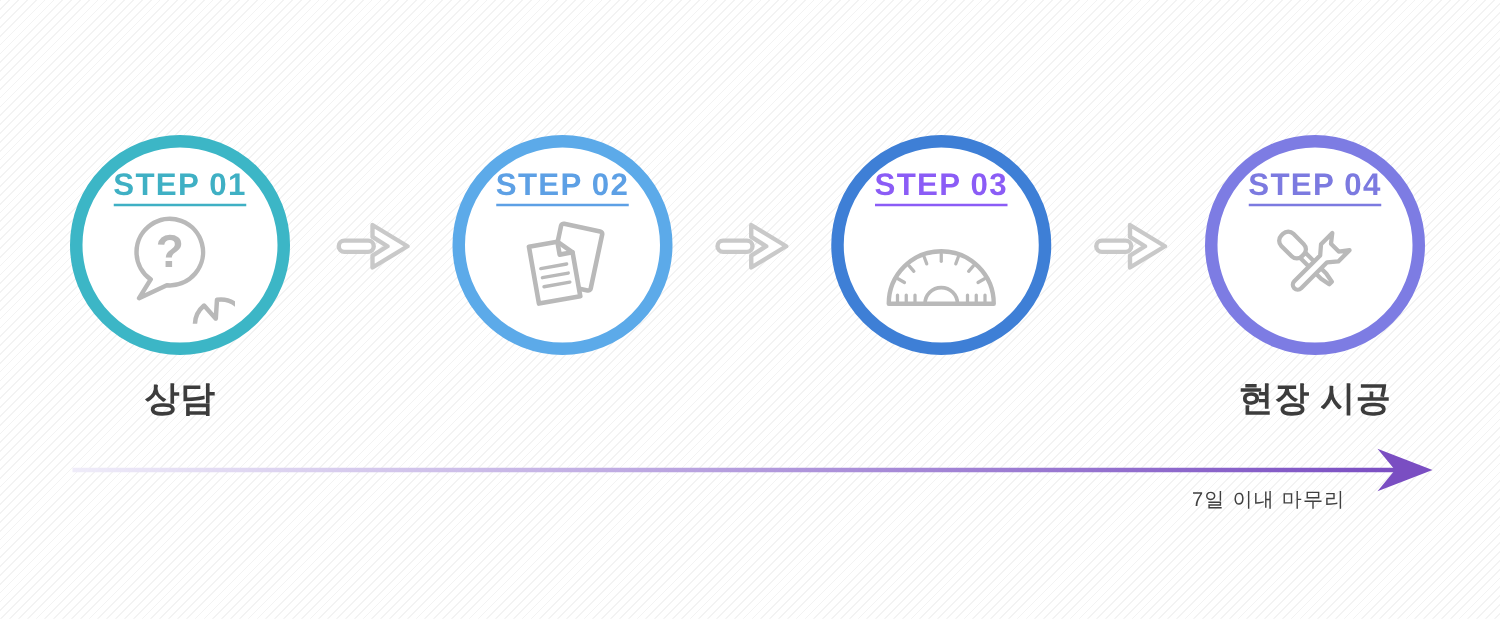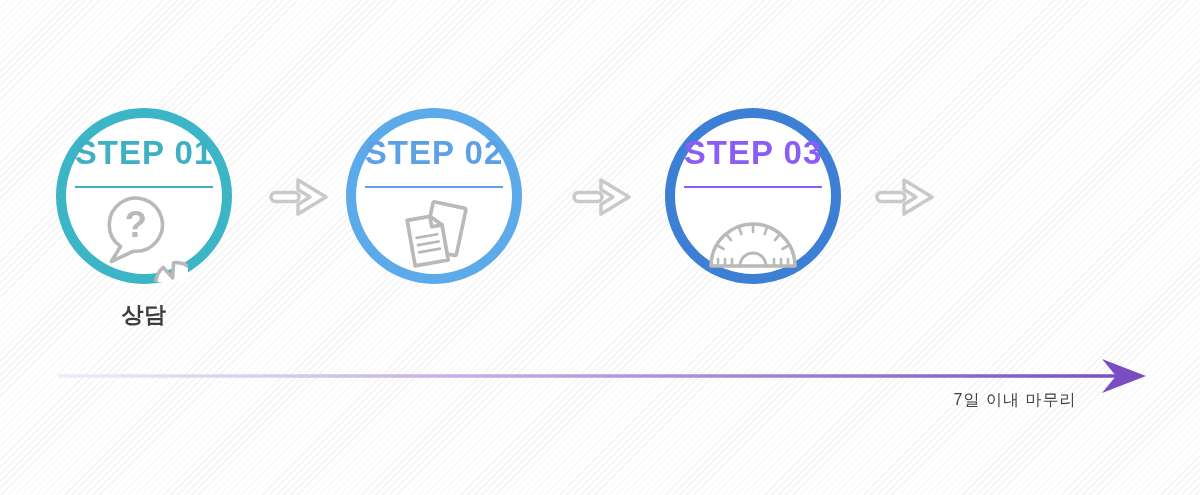--- a/index.html
+++ b/index.html
@@ -12,28 +12,28 @@
   }
   .stage { position:absolute; inset:0; }
   .step { position:absolute; top:108px; width:176px; text-align:center; }
   .circle {
     width:176px; height:176px; border-radius:50%;
     border:10px solid #999; background:#fff;
     display:flex; flex-direction:column; align-items:center;
     padding-top:16px;
   }
   .step-label {
-    font-size:33px; font-weight:bold; letter-spacing:1px;
-    border-bottom:2px solid currentColor; padding-bottom:14px;
+    font-size:25px; font-weight:bold; letter-spacing:1px;
+    border-bottom:2px solid currentColor; padding-bottom:0;
     line-height:1.15; display:inline-block;
   }
   .step-icon { margin-top:6px; line-height:0; }
   .step-icon.flat { margin-top:16px; }
   .step-title {
-    margin-top:16px; font-size:22px; font-weight:bold;
+    margin-top:16px; font-size:28px; font-weight:bold;
     color:#3c3c3c; letter-spacing:0.5px; white-space:nowrap;
   }
   .connector { position:absolute; top:177px; width:62px; height:40px; line-height:0; }
   .icon-stroke { fill:#ffffff; stroke:#b9b9b9; stroke-width:3.5; stroke-linejoin:round; stroke-linecap:round; }
   .icon-line { fill:none; stroke:#b9b9b9; stroke-width:3.5; stroke-linecap:round; stroke-linejoin:round; }
   .tick { fill:none; stroke:#b9b9b9; stroke-width:2.6; stroke-linecap:round; }
   .conn-stroke { fill:#ffffff; stroke:#c9c9c9; stroke-width:3.5; stroke-linejoin:round; stroke-linecap:round; }
   .timeline { position:absolute; left:0; top:354px; width:1200px; height:46px; }
   .timeline-note {
     position:absolute; left:900px; top:390px; width:230px;
@@ -59,21 +59,21 @@
     <div class="step-title">상담</div>
   </div>
 
   <div class="connector" style="left:268px">
     <svg width="62" height="40" viewBox="0 0 62 40">
       <rect class="conn-stroke" x="3" y="15.5" width="28" height="9" rx="4.5"></rect>
       <path class="conn-stroke" d="M30 3 L58 20 L30 37 L30 27.5 L42 20 L30 12.5 Z"></path>
     </svg>
   </div>
 
-  <div class="step" style="left:346px">
+  <div class="step" style="left:362px">
     <div class="circle" style="border-color: rgb(92, 170, 233);">
       <span class="step-label" style="color: rgb(93, 160, 229);">STEP 02</span>
       <span class="step-icon">
         <svg width="84" height="84" viewBox="0 0 80 80">
           <g transform="rotate(12 50 34)">
             <rect class="icon-stroke" x="34" y="10" width="32" height="46" rx="2"></rect>
           </g>
           <g transform="rotate(-10 34 44)">
             <path class="icon-stroke" d="M18 22 H40 L50 32 V66 H18 Z"></path>
             <path class="icon-line" d="M40 22 V32 H50"></path>
@@ -122,20 +122,37 @@
     </div>
   </div>
 
   <div class="connector" style="left:874px">
     <svg width="62" height="40" viewBox="0 0 62 40">
       <rect class="conn-stroke" x="3" y="15.5" width="28" height="9" rx="4.5"></rect>
       <path class="conn-stroke" d="M30 3 L58 20 L30 37 L30 27.5 L42 20 L30 12.5 Z"></path>
     </svg>
   </div>
 
+  <div class="step" style="left:964px">
+    <div class="circle" style="border-color: rgb(125, 124, 227);">
+      <span class="step-label" style="color: rgb(124, 122, 224);">STEP 04</span>
+      <span class="step-icon">
+        <svg width="86" height="86" viewBox="0 0 88 88">
+          <g transform="rotate(-45 44 44)">
+            <rect class="icon-stroke" x="37" y="6" width="14" height="24" rx="6"></rect>
+            <path class="icon-stroke" d="M41 30 H47 V54 L45.5 62 H42.5 L41 54 Z"></path>
+          </g>
+          <g transform="rotate(45 44 44)">
+            <path class="icon-stroke" d="M40 34 L34 27 L34 14 L39.5 21 L48.5 21 L54 14 L54 27 L48 34 L48 64 A 4 4 0 0 1 40 64 Z"></path>
+          </g>
+        </svg>
+      </span>
+    </div>
+    <div class="step-title">현장 시공</div>
+  </div>
 
   <svg class="timeline" viewBox="0 0 1200 46">
     <defs>
       <linearGradient id="lineGrad" gradientUnits="userSpaceOnUse" x1="58" y1="0" x2="1118" y2="0">
         <stop offset="0" stop-color="#efecf9"></stop>
         <stop offset="1" stop-color="#7a4ec2"></stop>
       </linearGradient>
     </defs>
     <line x1="58" y1="22" x2="1118" y2="22" stroke="url(#lineGrad)" stroke-width="3.5"></line>
     <path d="M1146 22 L1102 5 L1116 22 L1102 39 Z" fill="#7a4ec2"></path>

